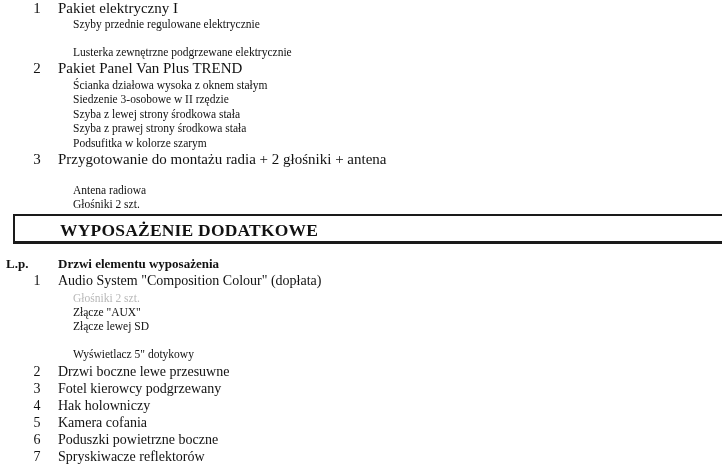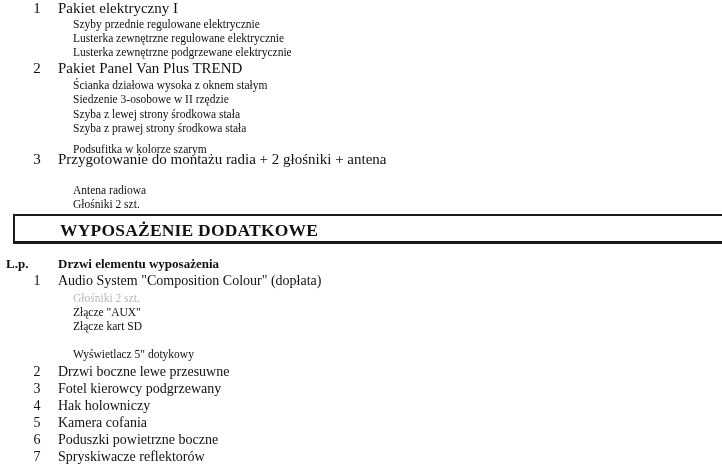--- a/index.html
+++ b/index.html
@@ -114,32 +114,31 @@
 </head>
 <body>
 
 <div class="doc">
 
   <div class="main-item" style="top:0px;">
     <span class="num">1</span>
     <span class="label">Pakiet elektryczny I</span>
   </div>
   <div class="sub-item" style="top:17px;">Szyby przednie regulowane elektrycznie</div>
-  <div class="sub-item" style="top:31px;">Lusterka zewnętrzne regulowane elektrycznie</div>
   <div class="sub-item" style="top:45px;">Lusterka zewnętrzne podgrzewane elektrycznie</div>
 
   <div class="main-item" style="top:60px;">
     <span class="num">2</span>
     <span class="label">Pakiet Panel Van Plus TREND</span>
   </div>
   <div class="sub-item" style="top:78px;">Ścianka działowa wysoka z oknem stałym</div>
   <div class="sub-item" style="top:92px;">Siedzenie 3-osobowe w II rzędzie</div>
   <div class="sub-item" style="top:107px;">Szyba z lewej strony środkowa stała</div>
   <div class="sub-item" style="top:121px;">Szyba z prawej strony środkowa stała</div>
-  <div class="sub-item" style="top:136px;margin-top:6px;">Podsufitka w kolorze szarym</div>
+  <div class="sub-item" style="top:136px;">Podsufitka w kolorze szarym</div>
 
   <div class="main-item" style="top:151px;">
     <span class="num">3</span>
     <span class="label">Przygotowanie do montażu radia + 2 głośniki + antena</span>
   </div>
   <div class="sub-item" style="top:183px;">Antena radiowa</div>
   <div class="sub-item" style="top:197px;">Głośniki 2 szt.</div>
 
   <div class="section-box">
     <span class="section-title">WYPOSAŻENIE DODATKOWE</span>
@@ -149,21 +148,21 @@
     <span class="lp">L.p.</span>
     <span class="name">Drzwi elementu wyposażenia</span>
   </div>
 
   <div class="x-item" style="top:273px;">
     <span class="num">1</span>
     <span class="label">Audio System "Composition Colour" (dopłata)</span>
   </div>
   <div class="sub-item muted" style="top:291px;">Głośniki 2 szt.</div>
   <div class="sub-item" style="top:305px;">Złącze "AUX"</div>
-  <div class="sub-item" style="top:319px;">Złącze kart SD</div>
+  <div class="sub-item" style="top:319px;">Złącze lewej SD</div>
   <div class="sub-item" style="top:347px;">Wyświetlacz 5" dotykowy</div>
 
   <div class="x-item" style="top:364px;">
     <span class="num">2</span>
     <span class="label">Drzwi boczne lewe przesuwne</span>
   </div>
   <div class="x-item" style="top:381px;">
     <span class="num">3</span>
     <span class="label">Fotel kierowcy podgrzewany</span>
   </div>

